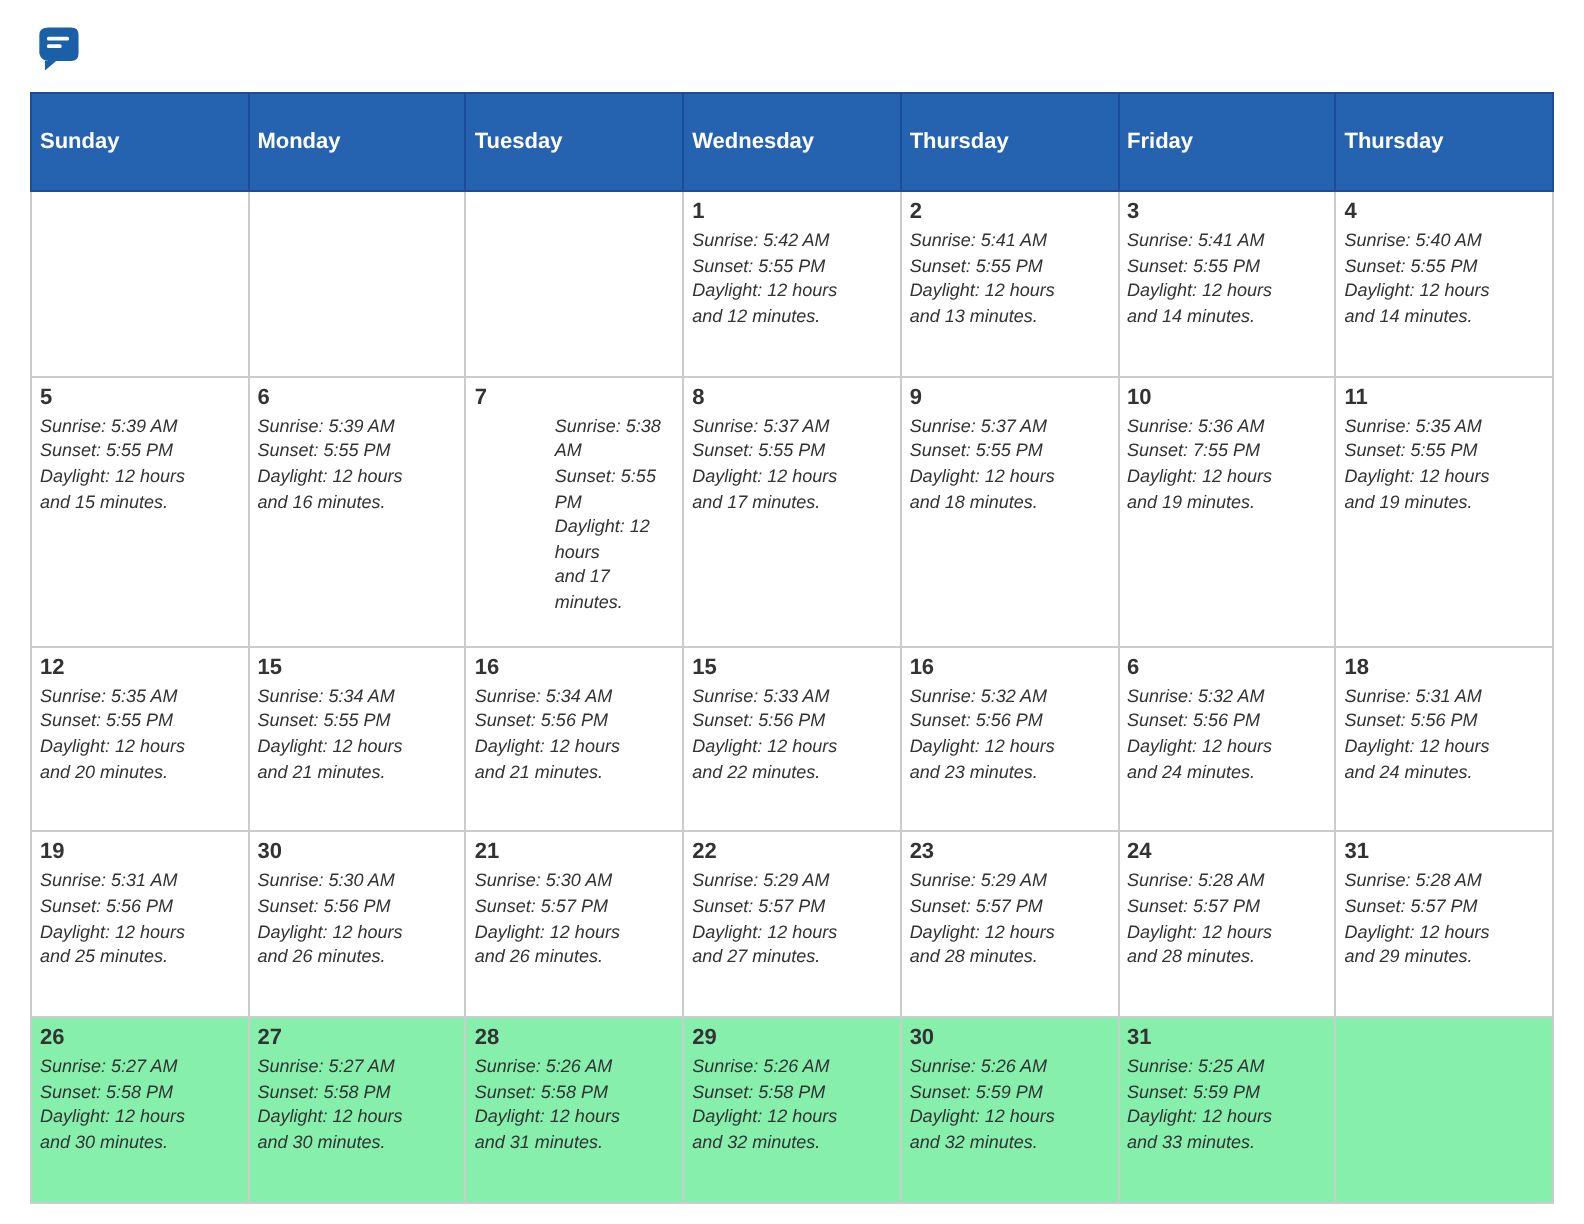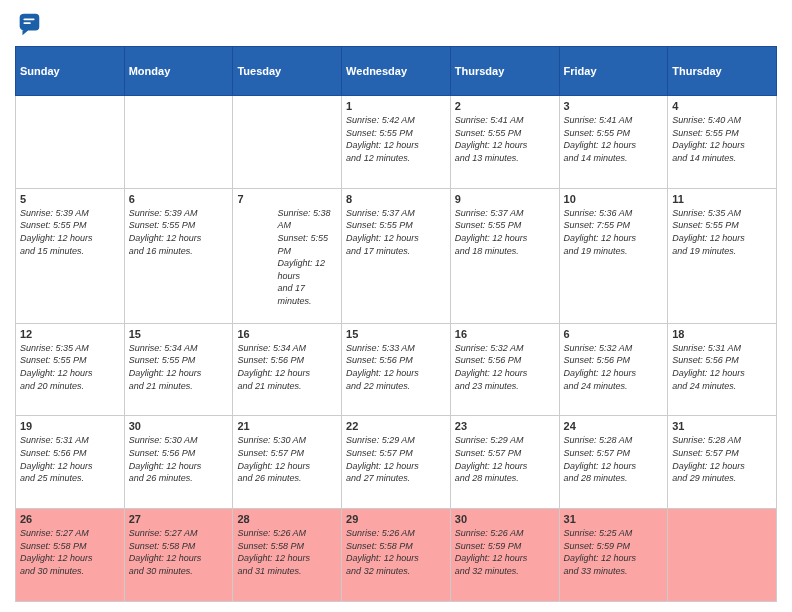--- a/index.html
+++ b/index.html
@@ -72,21 +72,21 @@
     }
     .calendar tbody tr td {
       border: 1px solid #ccc;
       vertical-align: top;
       padding: 4px 4px;
       font-size: 9.5px;
       color: #333;
       height: 85px;
     }
     .calendar tbody tr:last-child td {
-      background: #fca5a5;
+      background: #86efac;
     }
     .day-num {
       font-size: 11px;
       font-weight: bold;
       display: block;
       margin-bottom: 2px;
     }
     .day-info {
       font-size: 9px;
       line-height: 1.4;

